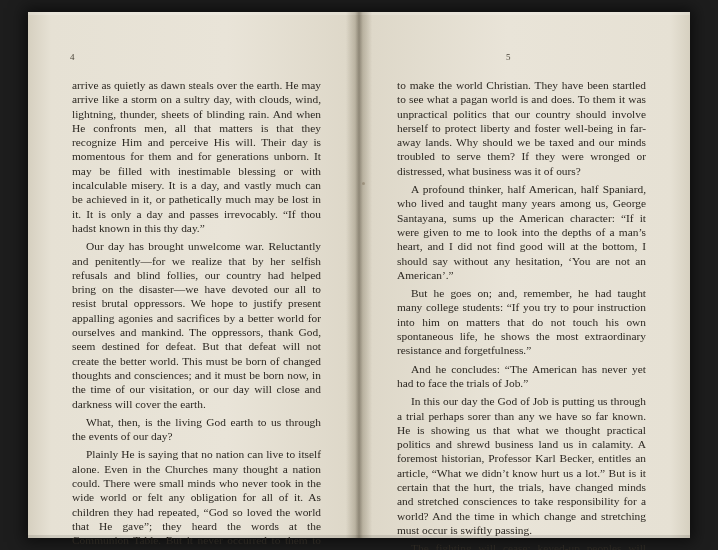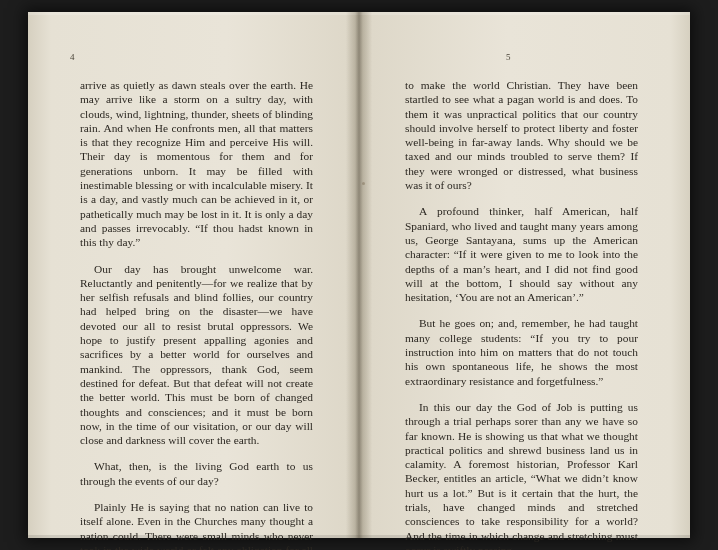--- a/index.html
+++ b/index.html
@@ -72,21 +72,21 @@
   .folio.right { text-align: left; padding-left: 44%; }
 
   .col {
     font-size: 11.4px;
     line-height: 14.3px;
     color: #2b2721;
     text-align: justify;
     hyphens: none;
   }
   .col p {
-    margin: 12px;
+    margin: 4px;
     text-indent: 14px;
   }
   .col p.noindent {
     text-indent: 0;
   }
   .col p + p {
     margin-top: 0px;
   }
 
   
@@ -125,20 +125,21 @@
       <div class="edge-bottom"></div>
     </div>
 
     <div class="leaf right">
       <div class="edge-top"></div>
       <div class="folio right">5</div>
       <div class="col">
         <p class="noindent">to make the world Christian. They have been startled to see what a pagan world is and does. To them it was unpractical politics that our country should involve herself to protect liberty and foster well-being in far-away lands. Why should we be taxed and our minds troubled to serve them? If they were wronged or distressed, what business was it of ours?</p>
         <p>A profound thinker, half American, half Spaniard, who lived and taught many years among us, George Santayana, sums up the American character: “If it were given to me to look into the depths of a man’s heart, and I did not find good will at the bottom, I should say without any hesitation, ‘You are not an American’.”</p>
         <p>But he goes on; and, remember, he had taught many college students: “If you try to pour instruction into him on matters that do not touch his own spontaneous life, he shows the most extraordinary resistance and forgetfulness.”</p>
+        <p>And he concludes: “The American has never yet had to face the trials of Job.”</p>
         <p>In this our day the God of Job is putting us through a trial perhaps sorer than any we have so far known. He is showing us that what we thought practical politics and shrewd business land us in calamity. A foremost historian, Professor Karl Becker, entitles an article, “What we didn’t know hurt us a lot.” But is it certain that the hurt, the trials, have changed minds and stretched consciences to take responsibility for a world? And the time in which change and stretching must occur is swiftly passing.</p>
         <p>The fighting will cease; keyed-up peoples will relax and settle back; nations which in peril planned and</p>
       </div>
       <div class="edge-bottom"></div>
     </div>
 
     <div class="gutter"></div>
     <div class="spot" style="left:50.5%; top:170px;"></div>
   </div>
 </div>

